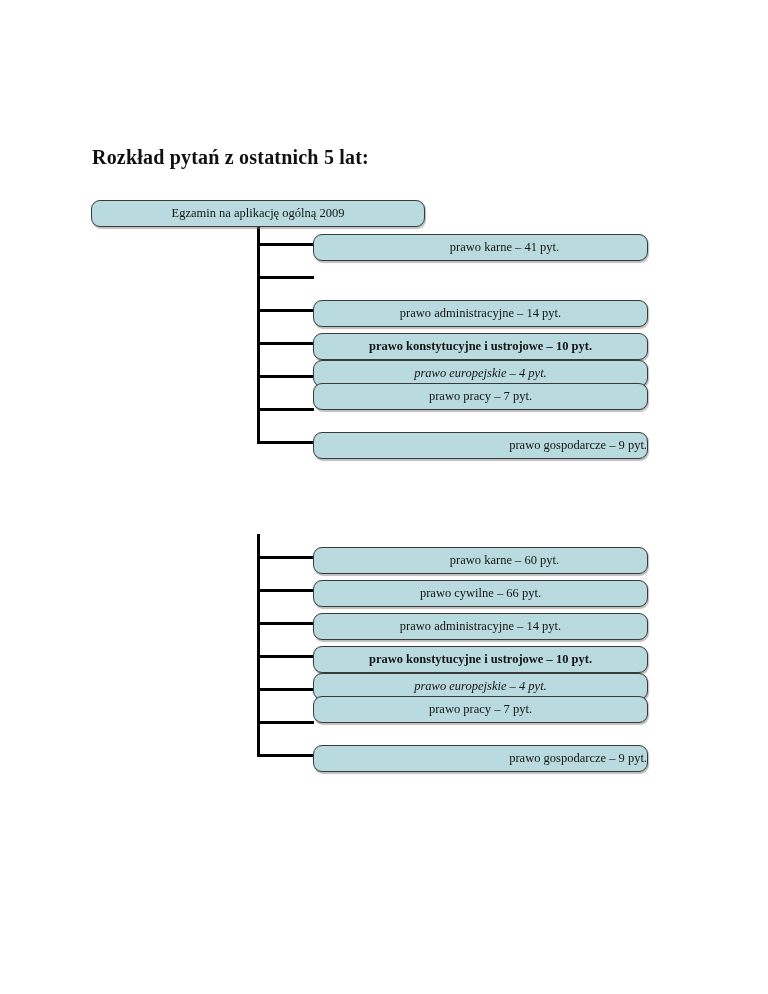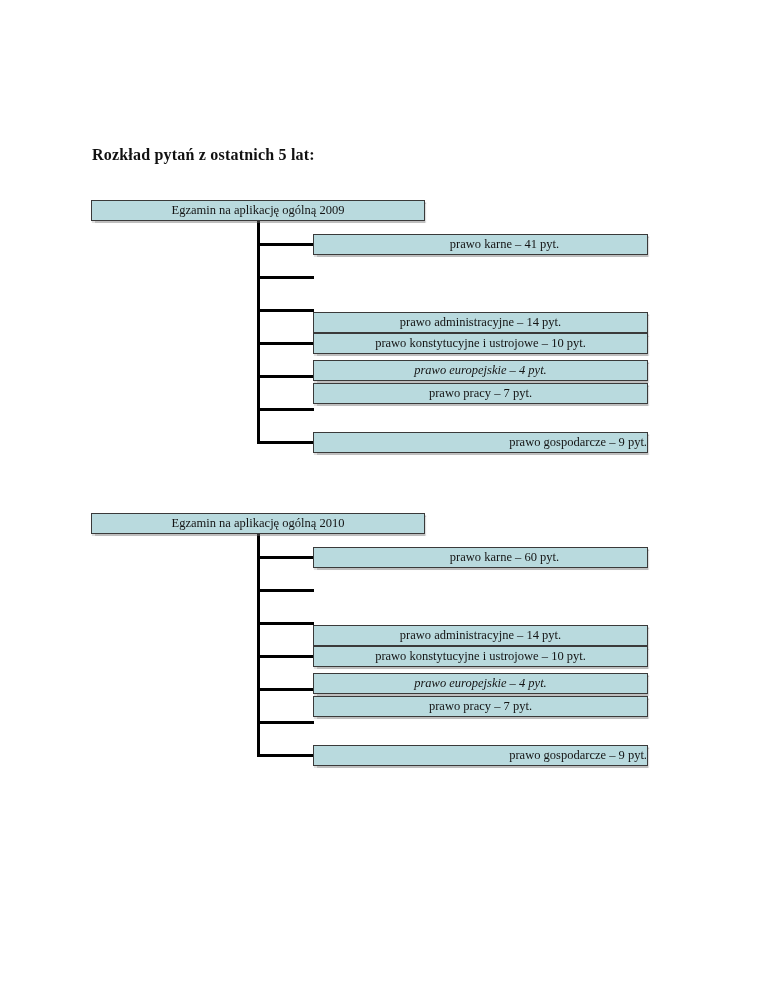--- a/index.html
+++ b/index.html
@@ -14,57 +14,57 @@
     background: #ffffff;
     overflow: hidden;
     font-family: "Liberation Serif", "DejaVu Serif", serif;
   }
   .doc-title {
     position: absolute;
     left: 92px;
     top: 146px;
     margin: 0;
     font-family: "Liberation Serif", "DejaVu Serif", serif;
-    font-size: 16px;
+    font-size: 20px;
     font-weight: bold;
     color: #111111;
     letter-spacing: 0.2px;
   }
   .diagram {
     position: absolute;
     left: 91px;
     width: 558px;
     height: 254px;
   }
   .diagram-2009 { top: 200px; }
   .diagram-2010 { top: 513px; }
 
   .box {
     position: absolute;
     box-sizing: border-box;
-    height: 21px;
+    height: 27px;
     background: #b9dade;
     border: 1.5px solid #3a3a3a;
-    border-radius: 0;
+    border-radius: 9px;
     display: flex;
     align-items: center;
     justify-content: center;
     font-family: "Liberation Serif", "DejaVu Serif", serif;
     font-size: 12.5px;
     color: #141414;
     box-shadow: 1px 1.5px 1px rgba(110, 110, 110, 0.45);
     white-space: nowrap;
   }
   .root-box { left: 0; top: 0; width: 334px; }
   .child-box { left: 222px; width: 335px; }
 
   .c0 { top: 34px; padding-left: 48px; }
   .c1 { top: 67px; }
-  .c2 { top: 112px; }
-  .c3 { top: 133px; }
+  .c2 { top: 100px; }
+  .c3 { top: 133px; font-weight: bold; }
   .c4 { top: 160px; font-style: italic; }
   .c5 { top: 183px; }
   .c6 { top: 232px; justify-content: flex-end; }
 
   .vline {
     position: absolute;
     left: 165.5px;
     top: 21px;
     width: 3px;
     height: 223px;
@@ -128,25 +128,25 @@
   <section class="diagram diagram-2010">
     <div class="vline"></div>
     <div class="hline h0"></div>
     <div class="hline h1"></div>
     <div class="hline h2"></div>
     <div class="hline h3"></div>
     <div class="hline h4"></div>
     <div class="hline h5"></div>
     <div class="hline h6"></div>
 
-    <div class="box root-box">
-      <span>Egzamin na aplikację ogólną 2010</span>
-    </div>
     <div class="box child-box c0">
       <span>prawo karne – 60 pyt.</span>
+    </div>
+    <div class="box child-box c1">
+      <span>prawo cywilne – 66 pyt.</span>
     </div>
     <div class="box child-box c2">
       <span>prawo administracyjne – 14 pyt.</span>
     </div>
     <div class="box child-box c3">
       <span>prawo konstytucyjne i ustrojowe – 10 pyt.</span>
     </div>
     <div class="box child-box c4">
       <span>prawo europejskie – 4 pyt.</span>
     </div>

